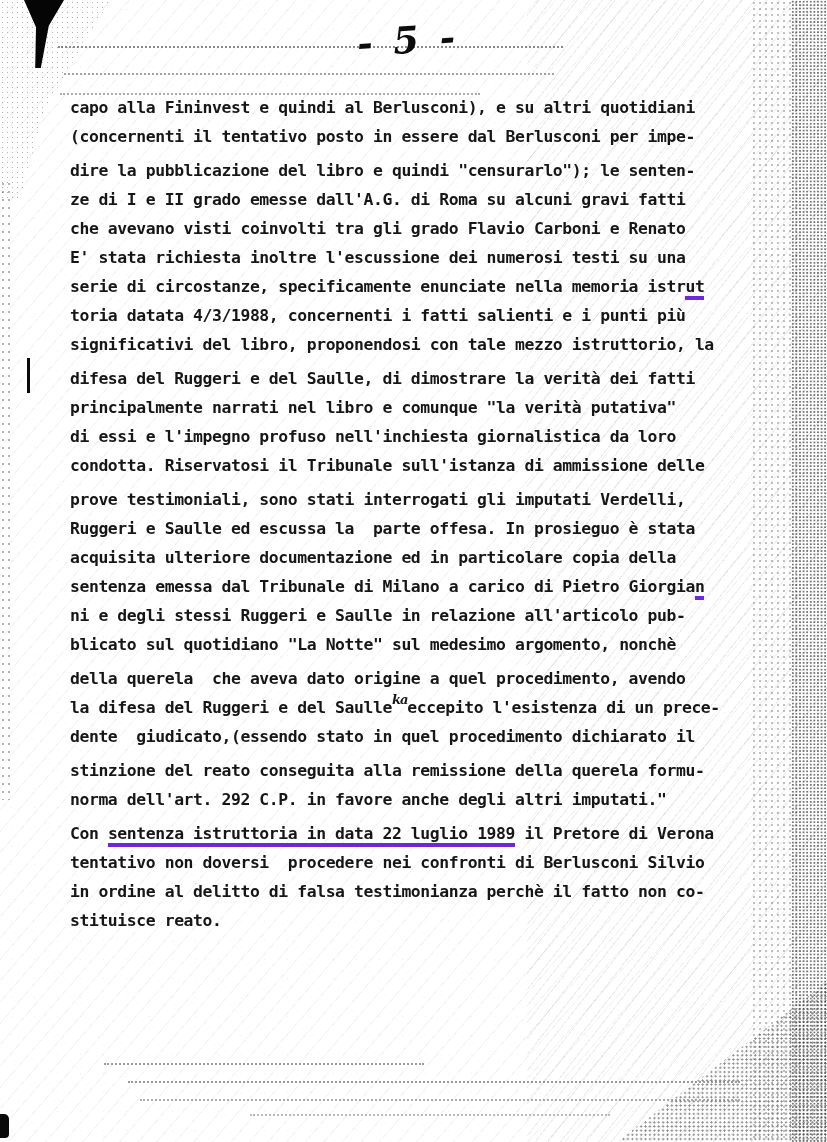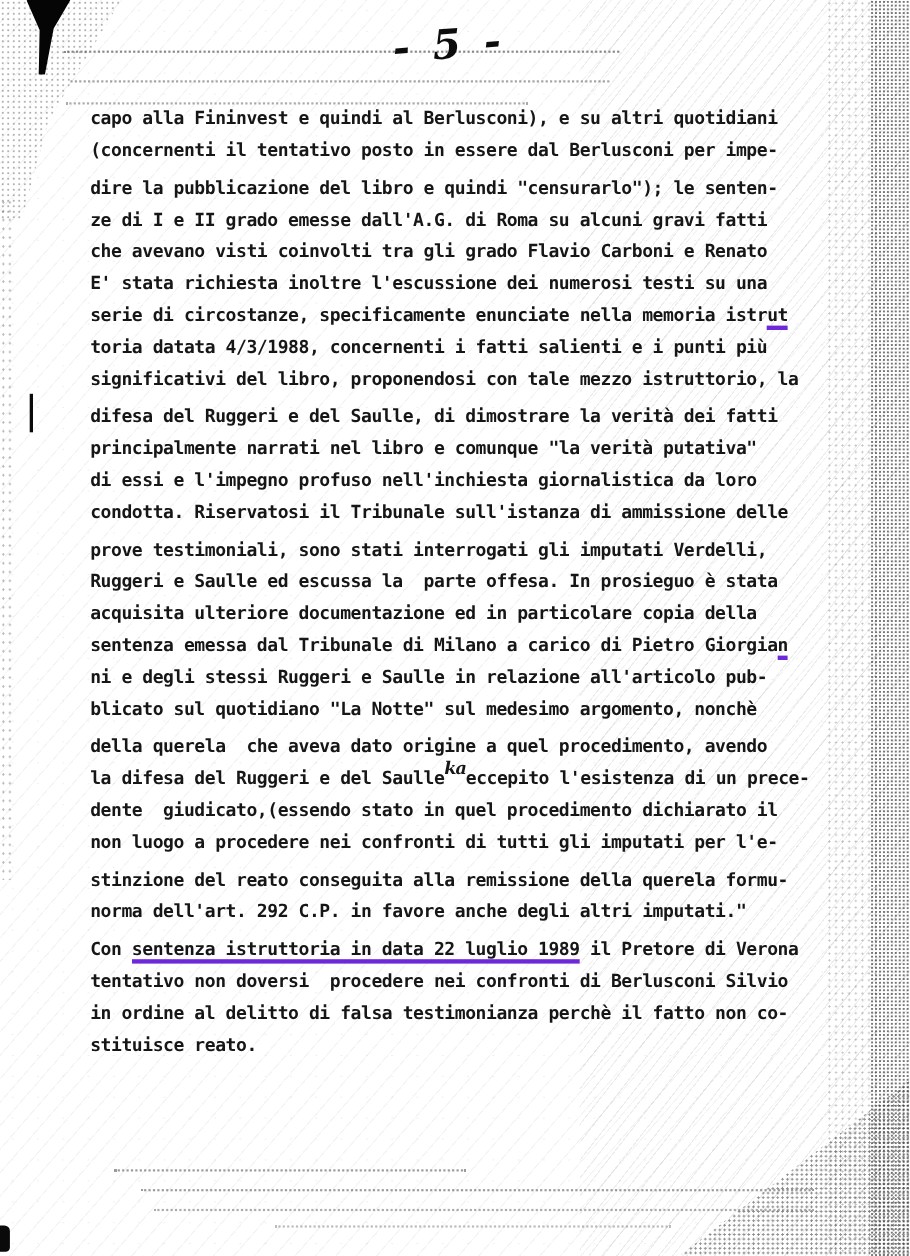--- a/index.html
+++ b/index.html
@@ -69,28 +69,28 @@
   #dl7{left:250px;top:1114px;width:360px;opacity:.4;}
   
   .pageno{
     position:absolute;left:318px;top:18px;width:180px;text-align:center;
     font-family:"DejaVu Serif","Liberation Serif",serif;
     font-style:italic;font-size:37px;color:#0c0c0c;
     transform:rotate(-4deg);letter-spacing:4px;font-weight:bold;
   }
   
   .doc{
-    position:absolute;left:82px;top:93px;width:690px;color:#161616;
+    position:absolute;left:70px;top:93px;width:690px;color:#161616;
     font-size:16.4px;font-weight:bold;
   }
   .line{height:29px;line-height:29px;white-space:pre;letter-spacing:-0.4px;}
   .line.gap{margin-top:5px;}
   .u{border-bottom:4px solid #6d28d9;}
   .sup{
-    display:inline-block;font-size:16px;vertical-align:9px;line-height:10px;
+    display:inline-block;font-size:13px;vertical-align:9px;line-height:10px;
     font-family:"DejaVu Serif","Liberation Serif",serif;font-style:italic;letter-spacing:-1px;
   }
 </style>
 </head>
 <body>
 
 <div class="grain"></div>
 <div class="diag"></div>
 <div class="diag-right"></div>
 <div class="right-band-soft"></div>
@@ -127,20 +127,19 @@
     <div class="line"><span>condotta. Riservatosi il Tribunale sull'istanza di ammissione delle</span></div>
     <div class="line gap"><span>prove testimoniali, sono stati interrogati gli imputati Verdelli,</span></div>
     <div class="line"><span>Ruggeri e Saulle ed escussa la  parte offesa. In prosieguo è stata</span></div>
     <div class="line"><span>acquisita ulteriore documentazione ed in particolare copia della</span></div>
     <div class="line"><span>sentenza emessa dal Tribunale di Milano a carico di Pietro Giorgia</span><span class="u">n</span></div>
     <div class="line"><span>ni e degli stessi Ruggeri e Saulle in relazione all'articolo pub-</span></div>
     <div class="line"><span>blicato sul quotidiano "La Notte" sul medesimo argomento, nonchè</span></div>
     <div class="line gap"><span>della querela  che aveva dato origine a quel procedimento, avendo</span></div>
     <div class="line"><span>la difesa del Ruggeri e del Saulle</span><span class="sup">ka</span><span>eccepito l'esistenza di un prece-</span></div>
     <div class="line"><span>dente  giudicato,(essendo stato in quel procedimento dichiarato il</span></div>
-    <div class="line"><span>non luogo a procedere nei confronti di tutti gli imputati per l'e-</span></div>
     <div class="line gap"><span>stinzione del reato conseguita alla remissione della querela formu-</span></div>
     <div class="line"><span>norma dell'art. 292 C.P. in favore anche degli altri imputati."</span></div>
     <div class="line gap"><span>Con </span><span class="u">sentenza istruttoria in data 22 luglio 1989</span><span> il Pretore di Verona</span></div>
     <div class="line"><span>tentativo non doversi  procedere nei confronti di Berlusconi Silvio</span></div>
     <div class="line"><span>in ordine al delitto di falsa testimonianza perchè il fatto non co-</span></div>
     <div class="line"><span>stituisce reato.</span></div>
   </div>
 
 </body></html>

